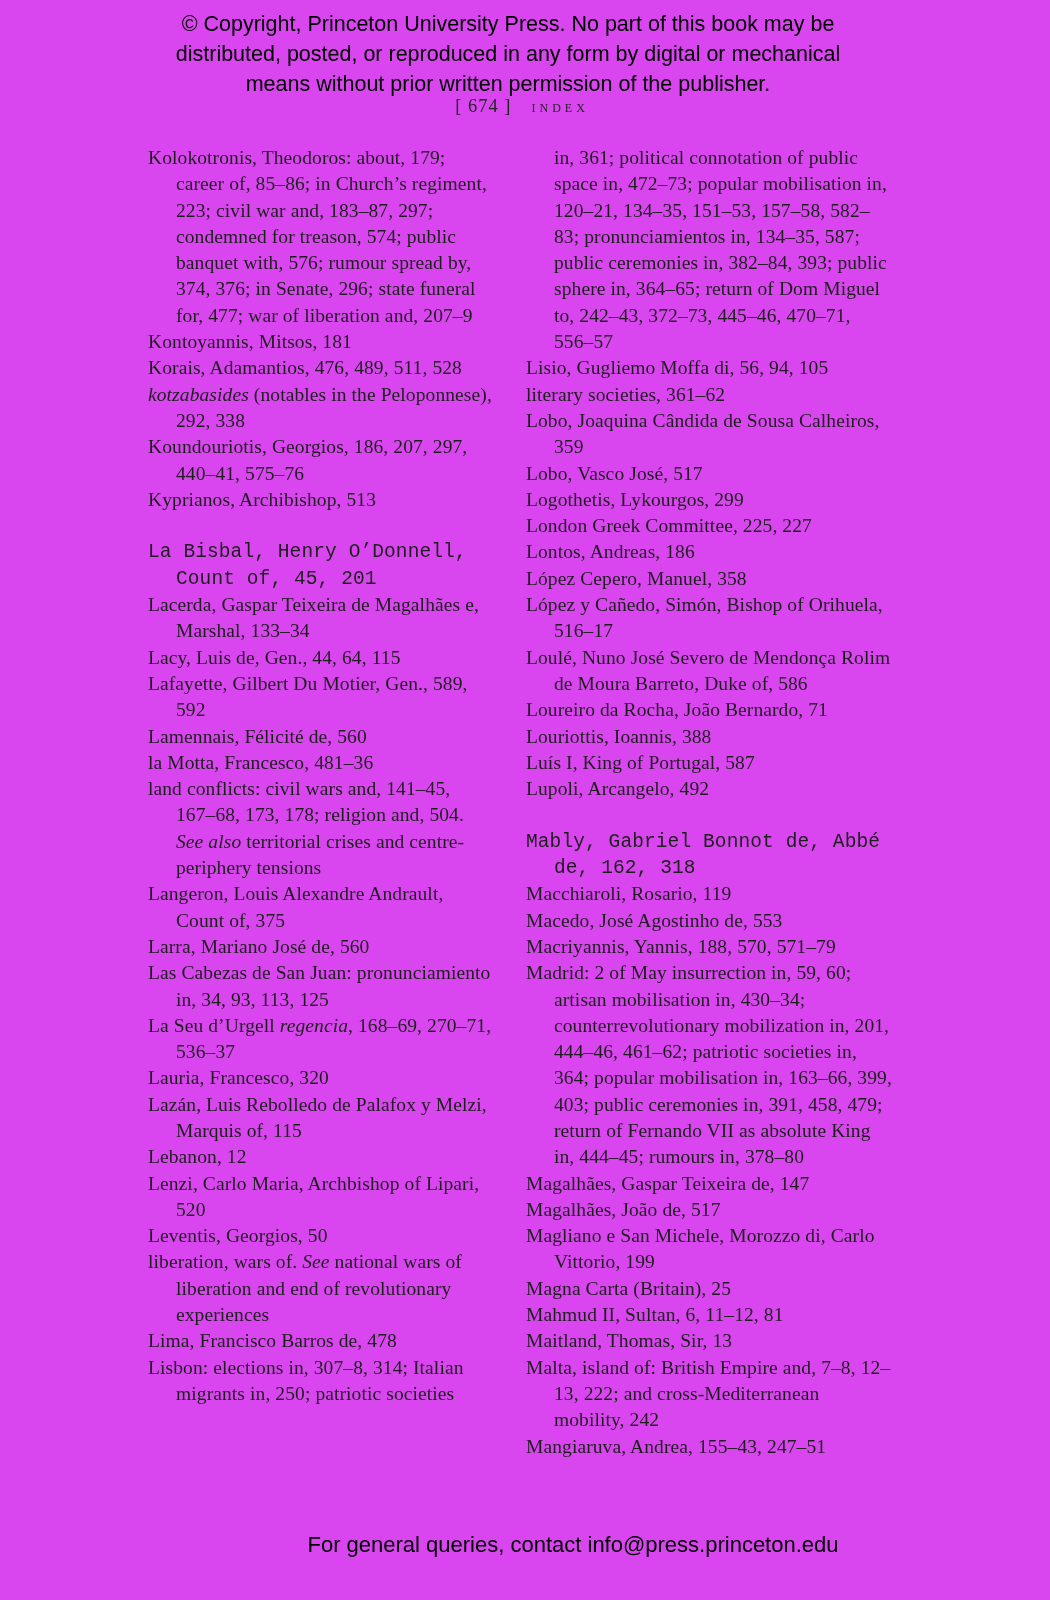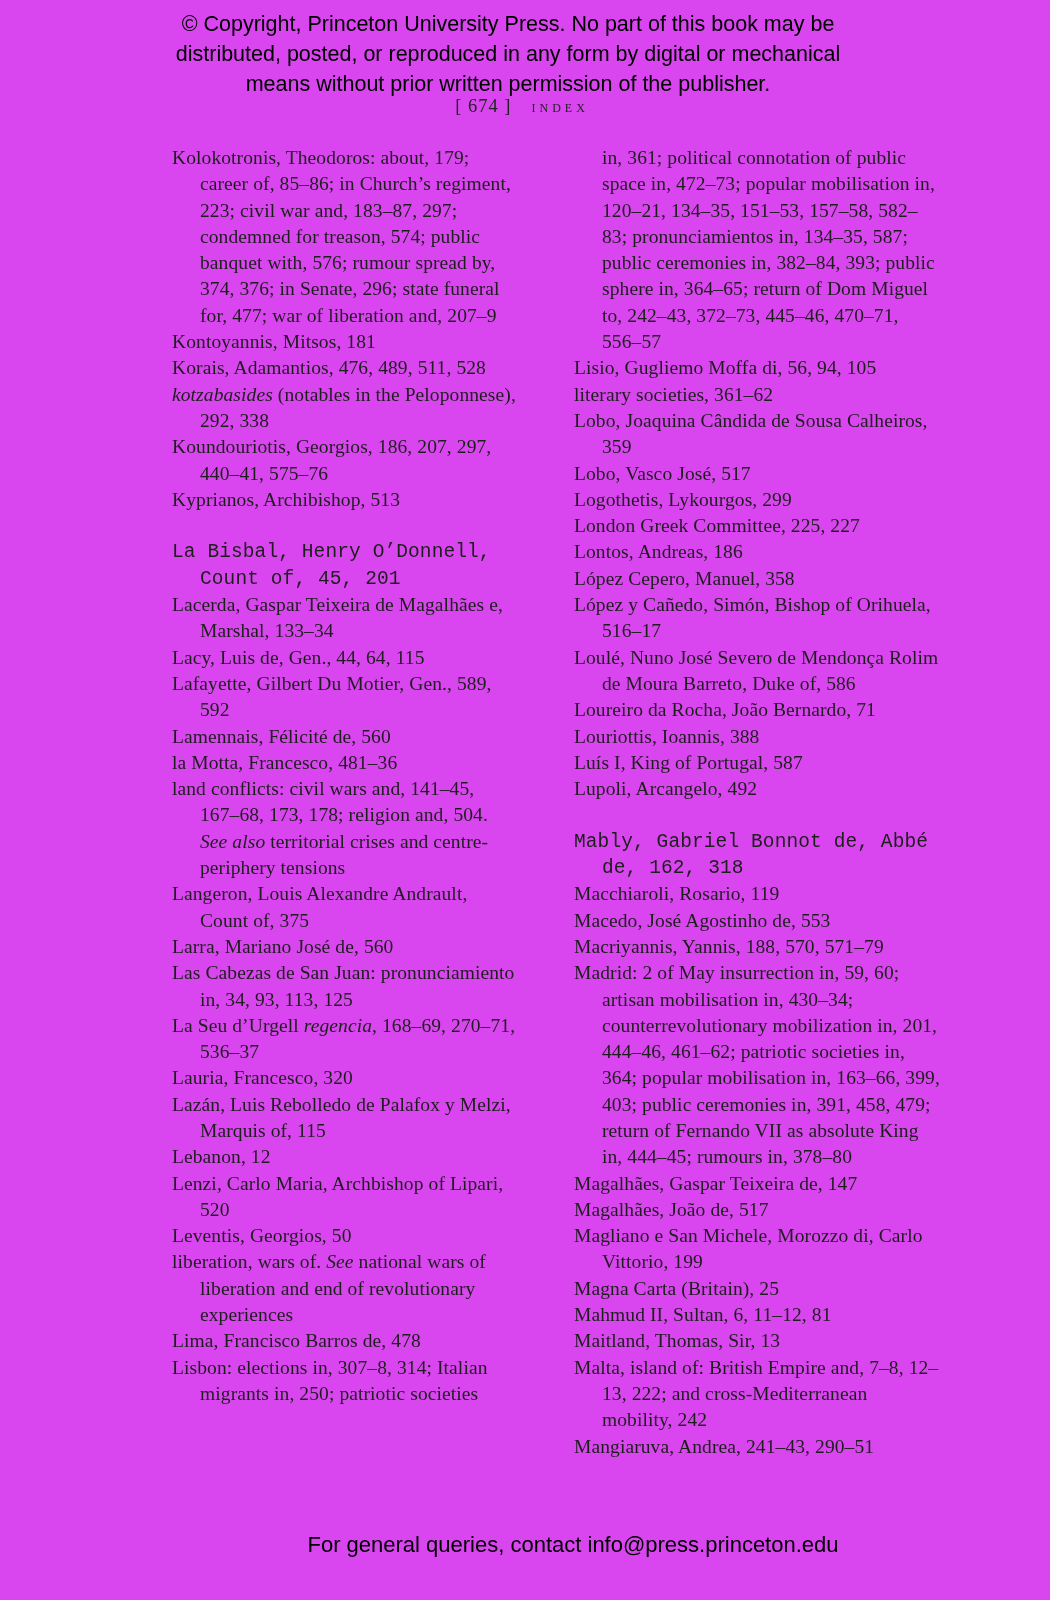--- a/index.html
+++ b/index.html
@@ -34,23 +34,23 @@
   }
   .page-number { letter-spacing: 1px; }
   .index-title {
     margin-left: 20px;
     font-size: 12px;
     letter-spacing: 4px;
   }
   .columns {
     position: absolute;
     top: 145px;
-    left: 172px;
+    left: 148px;
     display: flex;
-    gap: 56px;
+    gap: 32px;
   }
   .col { margin: 0; }
   .col-left  { width: 346px; }
   .col-right { width: 366px; }
   .entry {
     margin: 0;
     font-size: 19.5px;
     line-height: 26.3px;
     text-indent: -28px;
     padding-left: 28px;
@@ -135,19 +135,19 @@
         <p class="entry"><span>Macedo, José Agostinho de, 553</span></p>
         <p class="entry"><span>Macriyannis, Yannis, 188, 570, 571–79</span></p>
         <p class="entry"><span>Madrid: 2 of May insurrection in, 59, 60; artisan mobilisation in, 430–34; counterrevolutionary mobilization in, 201, 444–46, 461–62; patriotic societies in, 364; popular mobilisation in, 163–66, 399, 403; public ceremonies in, 391, 458, 479; return of Fernando VII as absolute King in, 444–45; rumours in, 378–80</span></p>
         <p class="entry"><span>Magalhães, Gaspar Teixeira de, 147</span></p>
         <p class="entry"><span>Magalhães, João de, 517</span></p>
         <p class="entry"><span>Magliano e San Michele, Morozzo di, Carlo Vittorio, 199</span></p>
         <p class="entry"><span>Magna Carta (Britain), 25</span></p>
         <p class="entry"><span>Mahmud II, Sultan, 6, 11–12, 81</span></p>
         <p class="entry"><span>Maitland, Thomas, Sir, 13</span></p>
         <p class="entry"><span>Malta, island of: British Empire and, 7–8, 12–13, 222; and cross-Mediterranean mobility, 242</span></p>
-        <p class="entry"><span>Mangiaruva, Andrea, 241–43, 290–51</span></p>
+        <p class="entry"><span>Mangiaruva, Andrea, 155–43, 247–51</span></p>
       </div>
   </div>
 
   <div class="footer">For general queries, contact info@press.princeton.edu</div>
 
 </div>
 
 </body></html>

